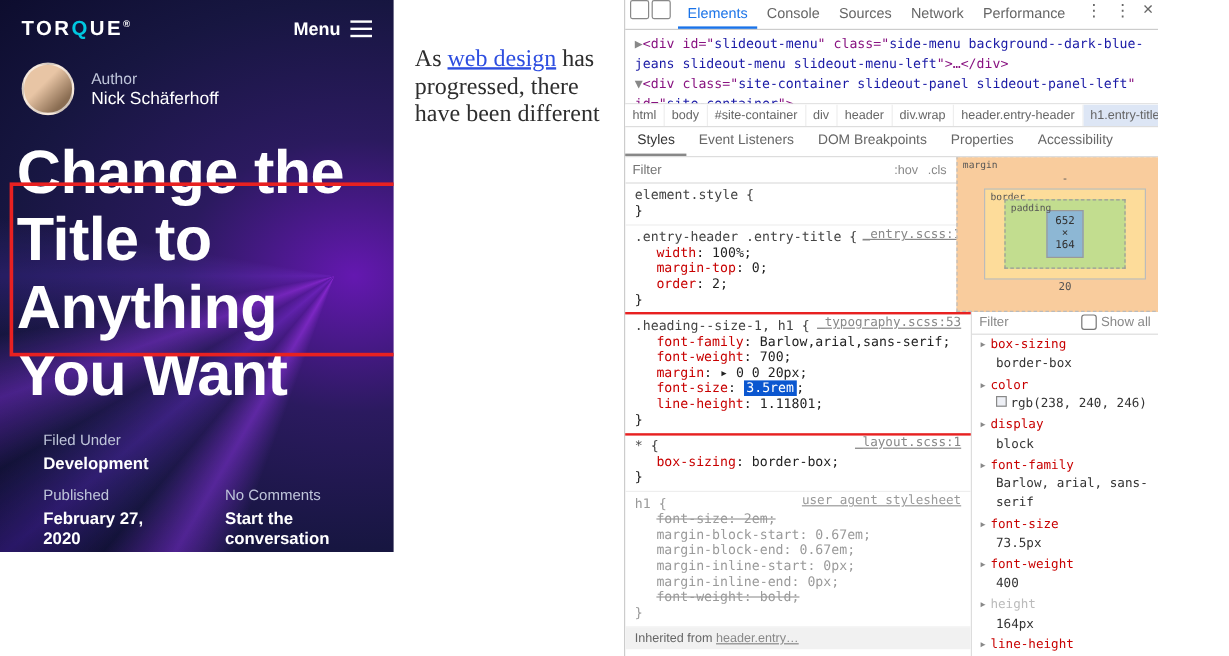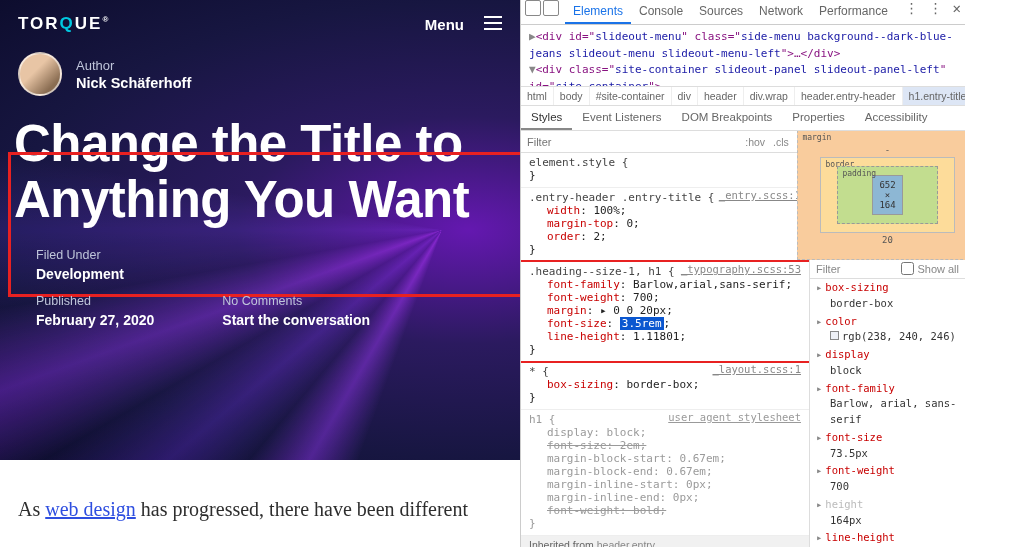--- a/index.html
+++ b/index.html
@@ -1,31 +1,31 @@
 <!DOCTYPE html>
 <html><head>
 <meta charset="utf-8">
 <style>
 *{box-sizing:border-box;margin:0;padding:0}
 body{font-family:-apple-system,BlinkMacSystemFont,"Segoe UI",Arial,sans-serif;font-size:12px;color:#333;background:#fff}
 .screen{display:flex;width:1024px;height:547px;overflow:hidden}
-.left{width:520px;position:relative;display:flex;flex-direction:column}
+.left{width:520px;position:relative;display:flex;flex-direction:row}
 .hero{background:radial-gradient(ellipse at 90% 50%,#6418b0 0%,#2b1a5f 35%,#171641 70%,#0d0d2e 100%);position:relative;overflow:hidden;height:460px;color:#eef0f6}
 .rays{position:absolute;inset:0;background:conic-gradient(from 200deg at 85% 50%,transparent 0deg,rgba(100,24,176,.8) 10deg,transparent 20deg,rgba(60,20,140,.6) 30deg,transparent 40deg,rgba(100,24,176,.7) 50deg,transparent 60deg,rgba(40,20,110,.5) 70deg,transparent 80deg);opacity:.8;mix-blend-mode:screen}
 .topbar{position:relative;display:flex;justify-content:space-between;align-items:center;padding:14px 18px}
 .logo{font-size:17px;font-weight:700;letter-spacing:2px;color:#fff}
 .logo .q{color:#00c8e0}
-.menu{display:flex;align-items:flex-start;gap:20px;font-size:15px;font-weight:600;color:#fff}
+.menu{display:flex;align-items:center;gap:8px;font-size:15px;font-weight:600;color:#fff}
 .burger{width:18px;height:14px;display:flex;flex-direction:column;justify-content:space-between}
 .burger span{height:2px;background:#fff}
 .author{position:relative;display:flex;align-items:center;gap:14px;padding:4px 18px 10px}
 .avatar{width:44px;height:44px;border-radius:50%;border:2px solid rgba(255,255,255,.6);background:linear-gradient(135deg,#e8c5a5 40%,#8a6d52 80%);flex-shrink:0}
 .author-text{display:flex;flex-direction:column;gap:2px}
 .author-label{font-size:13px;color:#bfc5da}
-.author-name{font-size:14.5px;font-weight:700;color:#fff}
+.author-name{font-size:14.5px;font-weight:400;color:#fff}
 .title{position:relative;margin:10px 14px 8px;font-family:Arial,sans-serif;font-weight:900;font-size:51px;line-height:1.1;color:#fff;letter-spacing:-.5px}
 .redbox{position:absolute;left:8px;top:152px;width:558px;height:145px;border:3px solid #e82121;pointer-events:none}
 .meta{position:relative;display:flex;gap:68px;padding:12px 36px 0}
 .meta-col{display:flex;flex-direction:column;gap:4px}
 .meta-label{font-size:12.5px;color:#bfc5da}
 .meta-value{font-size:14px;font-weight:700;color:#fff}
 .below{padding:38px 18px 0;font-family:Georgia,serif;font-size:20px;color:#2e2e2e}
 .below .link{color:#2e4ee0;text-decoration:underline}
 
 .right{width:445px;border-left:1px solid #ccc;display:flex;flex-direction:column;background:#fff;font-size:11px;font-family:Menlo,Consolas,monospace}
@@ -201,21 +201,20 @@
         </div>
         <div class="rule">
           <span class="src">_layout.scss:1</span>
           <div class="selector">* {</div>
           <div class="prop"><span class="pn">box-sizing</span>: <span class="pv">border-box;</span></div>
           <div>}</div>
         </div>
         <div class="rule">
           <span class="src cmt">user agent stylesheet</span>
           <div class="selector cmt">h1 {</div>
-          <div class="prop cmt"><span>display</span>: <span>block;</span></div>
           <div class="prop strike">font-size: 2em;</div>
           <div class="prop cmt"><span>margin-block-start</span>: <span>0.67em;</span></div>
           <div class="prop cmt"><span>margin-block-end</span>: <span>0.67em;</span></div>
           <div class="prop cmt"><span>margin-inline-start</span>: <span>0px;</span></div>
           <div class="prop cmt"><span>margin-inline-end</span>: <span>0px;</span></div>
           <div class="prop strike">font-weight: bold;</div>
           <div class="cmt">}</div>
         </div>
         <div class="inherit"><span>Inherited from </span><span class="il">header.entry…</span></div>
 
@@ -241,20 +240,20 @@
               <input type="checkbox" style="">
               <span>Show all</span>
             </span>
         </div>
         <div class="computed" id="computed-list">
             <div class="cp"><span class="tri">▸</span><span class="cn">box-sizing</span><span class="cv">border-box</span></div>
             <div class="cp"><span class="tri">▸</span><span class="cn">color</span><span class="cv"><span class="swatch"></span>rgb(238, 240, 246)</span></div>
             <div class="cp"><span class="tri">▸</span><span class="cn">display</span><span class="cv">block</span></div>
             <div class="cp"><span class="tri">▸</span><span class="cn">font-family</span><span class="cv">Barlow, arial, sans-serif</span></div>
             <div class="cp"><span class="tri">▸</span><span class="cn">font-size</span><span class="cv">73.5px</span></div>
-            <div class="cp"><span class="tri">▸</span><span class="cn">font-weight</span><span class="cv">700</span></div>
+            <div class="cp"><span class="tri">▸</span><span class="cn">font-weight</span><span class="cv">400</span></div>
             <div class="cp"><span class="tri">▸</span><span class="cn" style="color:#bbb">height</span><span class="cv">164px</span></div>
             <div class="cp"><span class="tri">▸</span><span class="cn">line-height</span><span class="cv">82.1737px</span></div>
           </div>
       </div>
     </div>
   </div>
 </div>
 
 </body></html>

